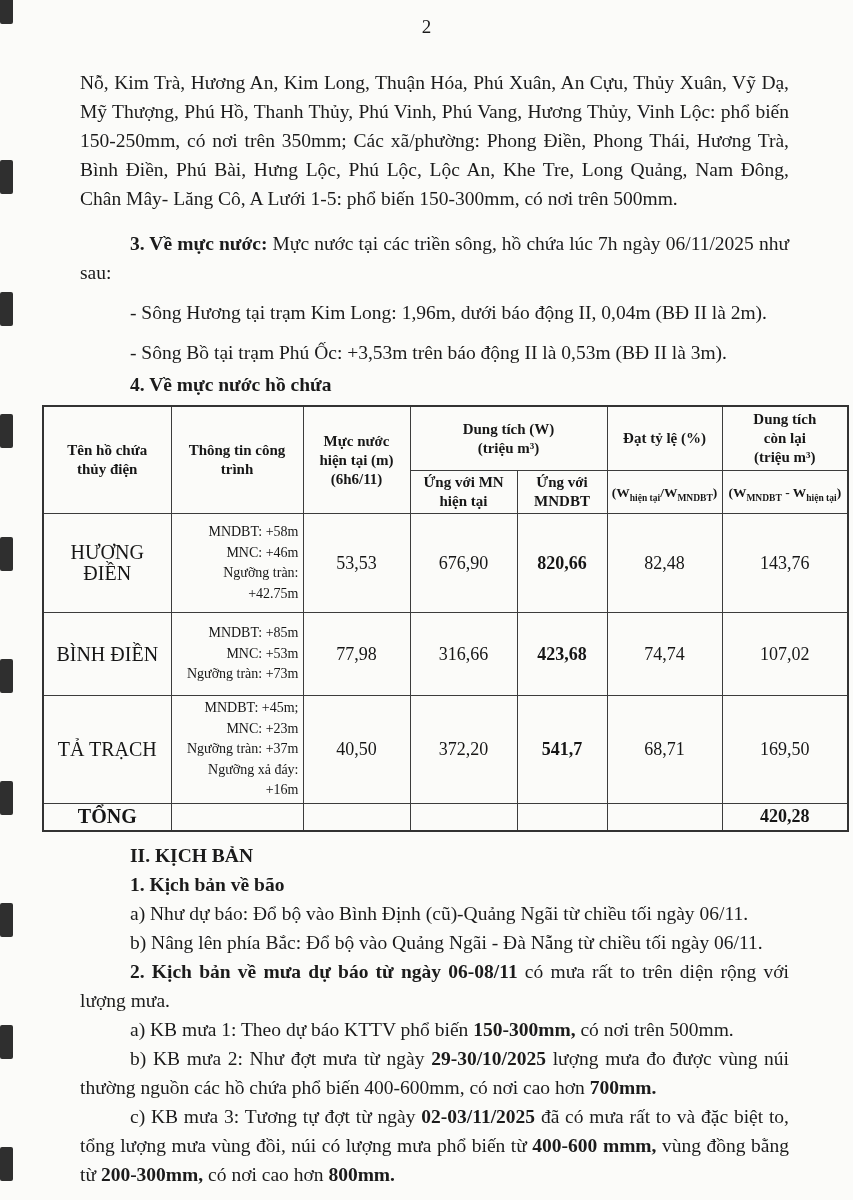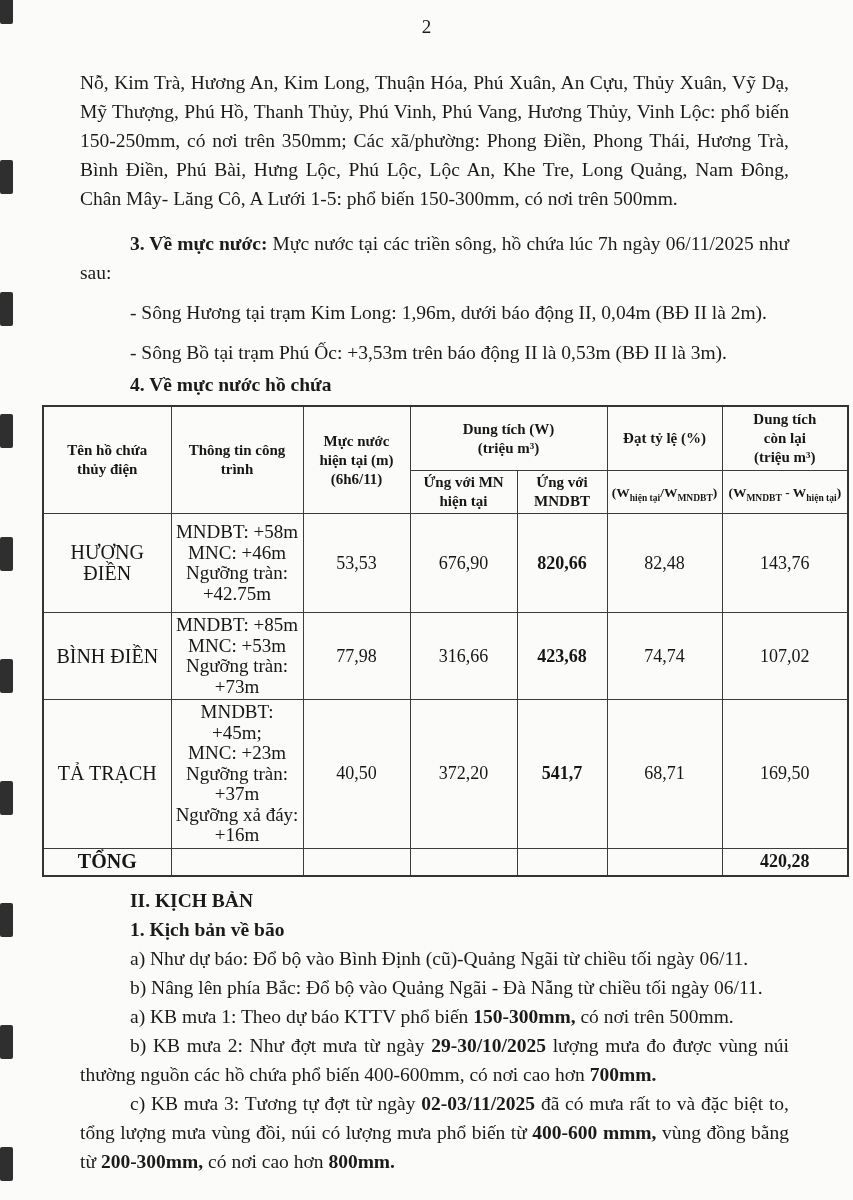--- a/index.html
+++ b/index.html
@@ -45,21 +45,21 @@
     overflow:hidden;
   }
   table.rtable{border:2px solid #333;}
   [data-bind-lines]{white-space:pre-line;}
   th{font-size:15px;line-height:19px;font-weight:bold;text-align:center;}
   th.hA{height:59px;}
   th.sub{height:30px;}
   th.formula{font-size:13.5px;line-height:17px;}
   th sub, td sub{font-size:9.5px;line-height:0;}
   td.name{font-size:20px;text-align:center;line-height:21px;}
-  td.info{font-size:19px;line-height:20.5px;text-align:center;padding-left:8px;}
+  td.info{font-size:14px;line-height:20.5px;text-align:right;padding-left:8px;}
   td.num{font-size:18px;text-align:center;}
   tr.r1 td{height:94px;}
   tr.r2 td{height:78px;}
   tr.r3 td{height:102px;}
   tr.rt td{height:22px;}
 </style>
 </head>
 <body style="background: rgb(251, 251, 249); color: rgb(27, 27, 27);">
 
 <div class="page">
@@ -172,18 +172,19 @@
           <td></td>
           <td class="num bold" data-bind="table.total.remain">420,28</td>
         </tr>
       </tbody>
     </table>
 
     <p class="body s2 ind mt9 bold" data-bind="doc.h_kichban">II. KỊCH BẢN</p>
     <p class="body s2 ind bold" data-bind="doc.h_bao">1. Kịch bản về bão</p>
     <p class="body s2 ind"><span>a) Như dự báo: Đổ bộ vào Bình Định (cũ)-Quảng Ngãi từ chiều tối ngày 06/11.</span></p>
     <p class="body s2 ind"><span>b) Nâng lên phía Bắc: Đổ bộ vào Quảng Ngãi - Đà Nẵng từ chiều tối ngày 06/11.</span></p>
+    <p class="body s2 ind"><b>2. Kịch bản về mưa dự báo từ ngày 06-08/11</b><span> có mưa rất to trên diện rộng với lượng mưa.</span></p>
     <p class="body s2 ind"><span>a) KB mưa 1: Theo dự báo KTTV phổ biến </span><b>150-300mm,</b><span> có nơi trên 500mm.</span></p>
     <p class="body s2 ind"><span>b) KB mưa 2: Như đợt mưa từ ngày </span><b>29-30/10/2025</b><span> lượng mưa đo được vùng núi thường nguồn các hồ chứa phổ biến 400-600mm, có nơi cao hơn </span><b>700mm.</b></p>
     <p class="body s2 ind"><span>c) KB mưa 3: Tương tự đợt từ ngày </span><b>02-03/11/2025</b><span> đã có mưa rất to và đặc biệt to, tổng lượng mưa vùng đồi, núi có lượng mưa phổ biến từ </span><b>400-600 mmm,</b><span> vùng đồng bằng từ </span><b>200-300mm,</b><span> có nơi cao hơn </span><b>800mm.</b></p>
 
   </div>
 </div>
 
 </body></html>

